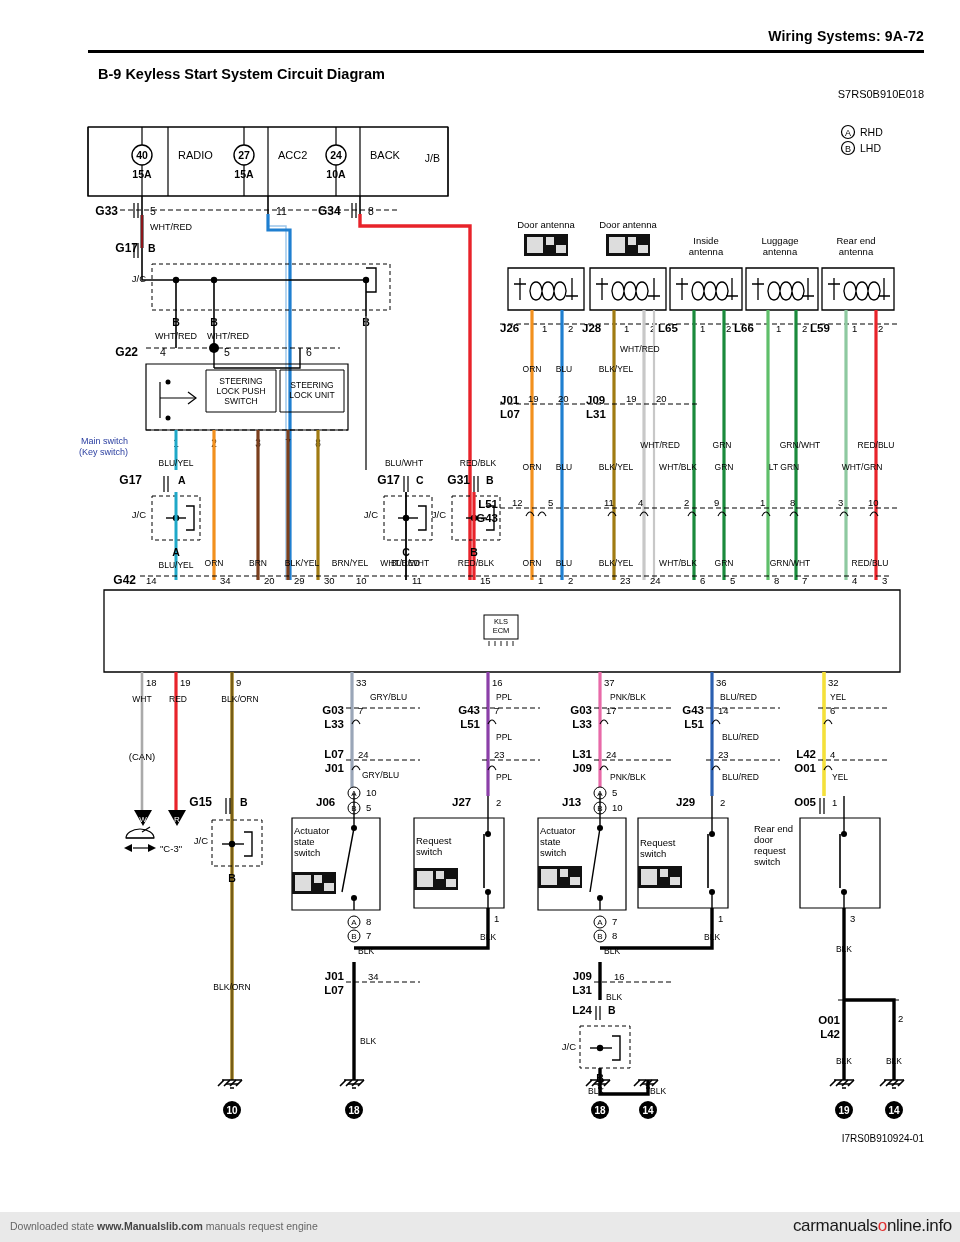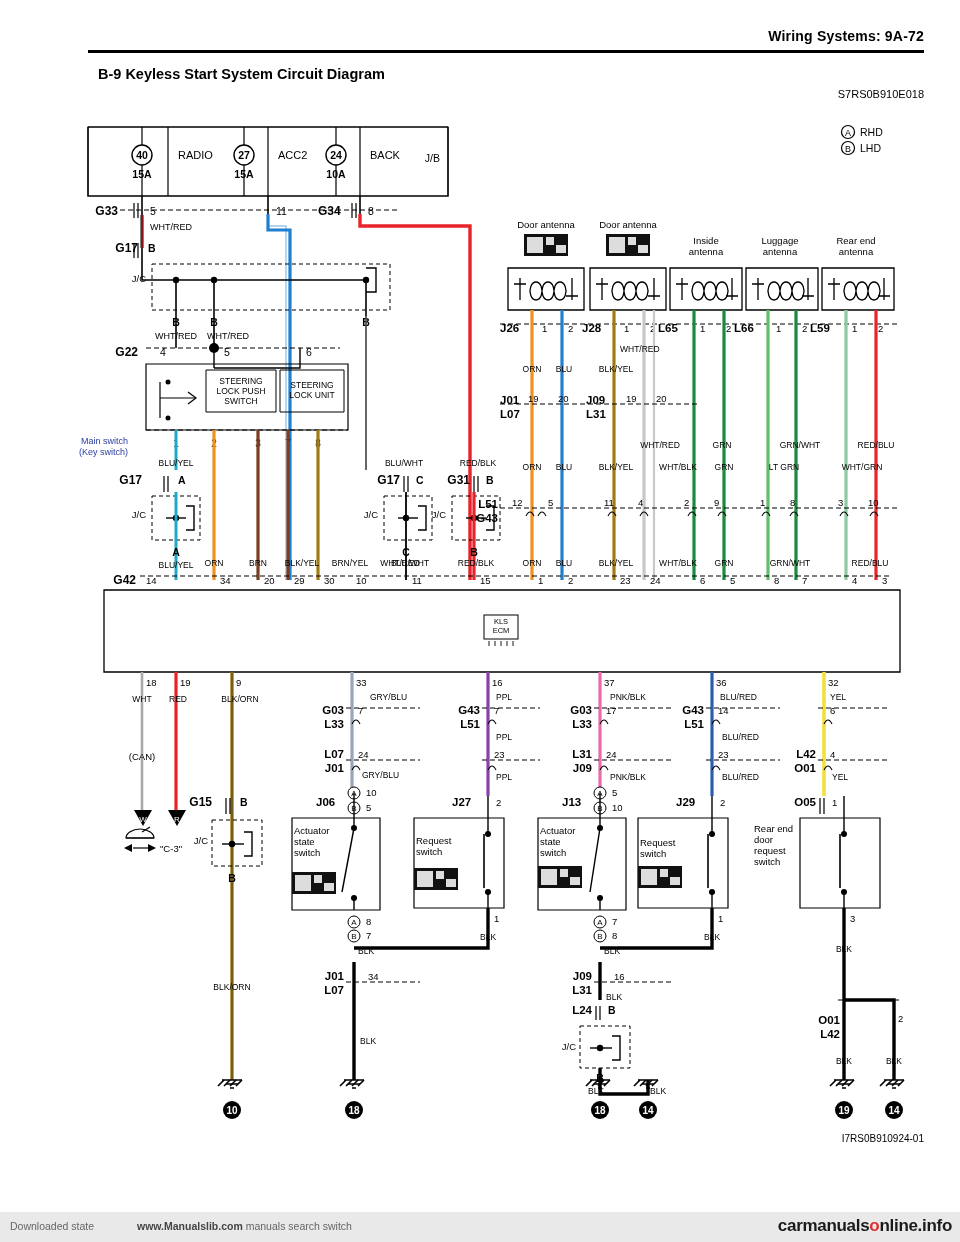--- a/index.html
+++ b/index.html
@@ -5,22 +5,22 @@
   html,body{margin:0;padding:0;background:#ffffff;}
   body{width:960px;height:1242px;position:relative;font-family:"Liberation Sans",sans-serif;color:#000;}
   .page{position:absolute;left:0;top:0;width:960px;height:1242px;overflow:hidden;text-align:right;}
   .hdr-title{position:absolute;right:36px;top:28px;font-size:14px;font-weight:bold;letter-spacing:.2px;}
   .hdr-rule{position:absolute;left:88px;top:50px;width:836px;height:3px;background:#000;}
   .sec-title{position:absolute;left:98px;top:66px;font-size:14.5px;font-weight:bold;}
   .sec-code{position:absolute;right:36px;top:88px;font-size:11px;}
   .fig-code{position:absolute;right:36px;top:1122px;font-size:10px;margin-top:11px;}
   .footer{position:absolute;left:0;top:1212px;width:960px;height:30px;background:#e9e9e9;}
   .footer-txt{position:absolute;left:10px;top:1220px;font-size:10.5px;color:#666;}
-  .footer-txt b{color:#444;margin-left:40px;}
-  .brand{position:absolute;right:8px;top:1216px;font-size:17px;font-weight:bold;color:#1a1a1a;letter-spacing:-.3px;}
+  .footer-txt b{color:#444;}
+  .brand{position:absolute;right:8px;top:1216px;font-size:17px;font-weight:normal;color:#1a1a1a;letter-spacing:-.3px;}
   .brand .o{color:#e03030;}
   svg.diagram{position:absolute;left:0;top:0;}
   text{font-family:"Liberation Sans",sans-serif;}
 </style>
 </head>
 <body>
 
 <div class="page">
 
   <div class="hdr-title">Wiring Systems:   9A-72</div>
@@ -697,17 +697,17 @@
         <text x="844" y="1114" font-size="10" font-weight="bold" text-anchor="middle" fill="#fff">19</text>
         <circle cx="894" cy="1110" r="9" fill="#000"></circle>
         <text x="894" y="1114" font-size="10" font-weight="bold" text-anchor="middle" fill="#fff">14</text>
       </g>
 
     </g>
   </svg>
 
   <div class="footer"></div>
   <div class="footer-txt">
-    <span>Downloaded state </span><b>www.Manualslib.com</b><span> manuals search switch</span>
+    <span>Downloaded state </span><b>www.Manualslib.com</b><span> manuals request engine</span>
   </div>
   <div class="brand"><span>carmanuals</span><span class="o">o</span><span>nline.info</span></div>
 
 </div>
 
 </body></html>

